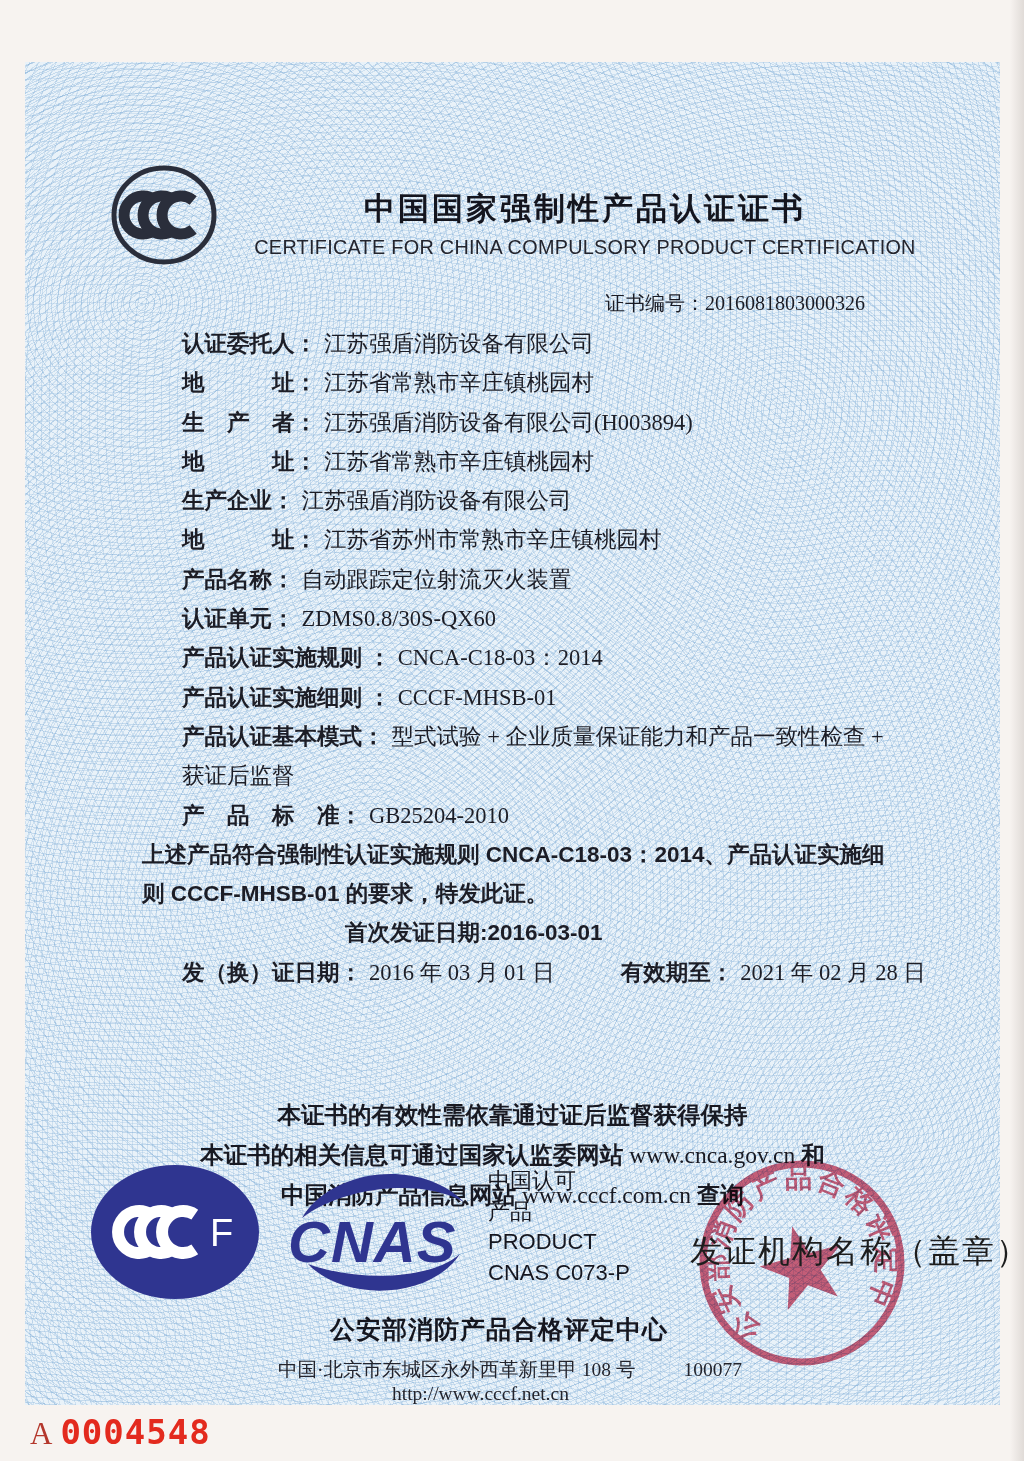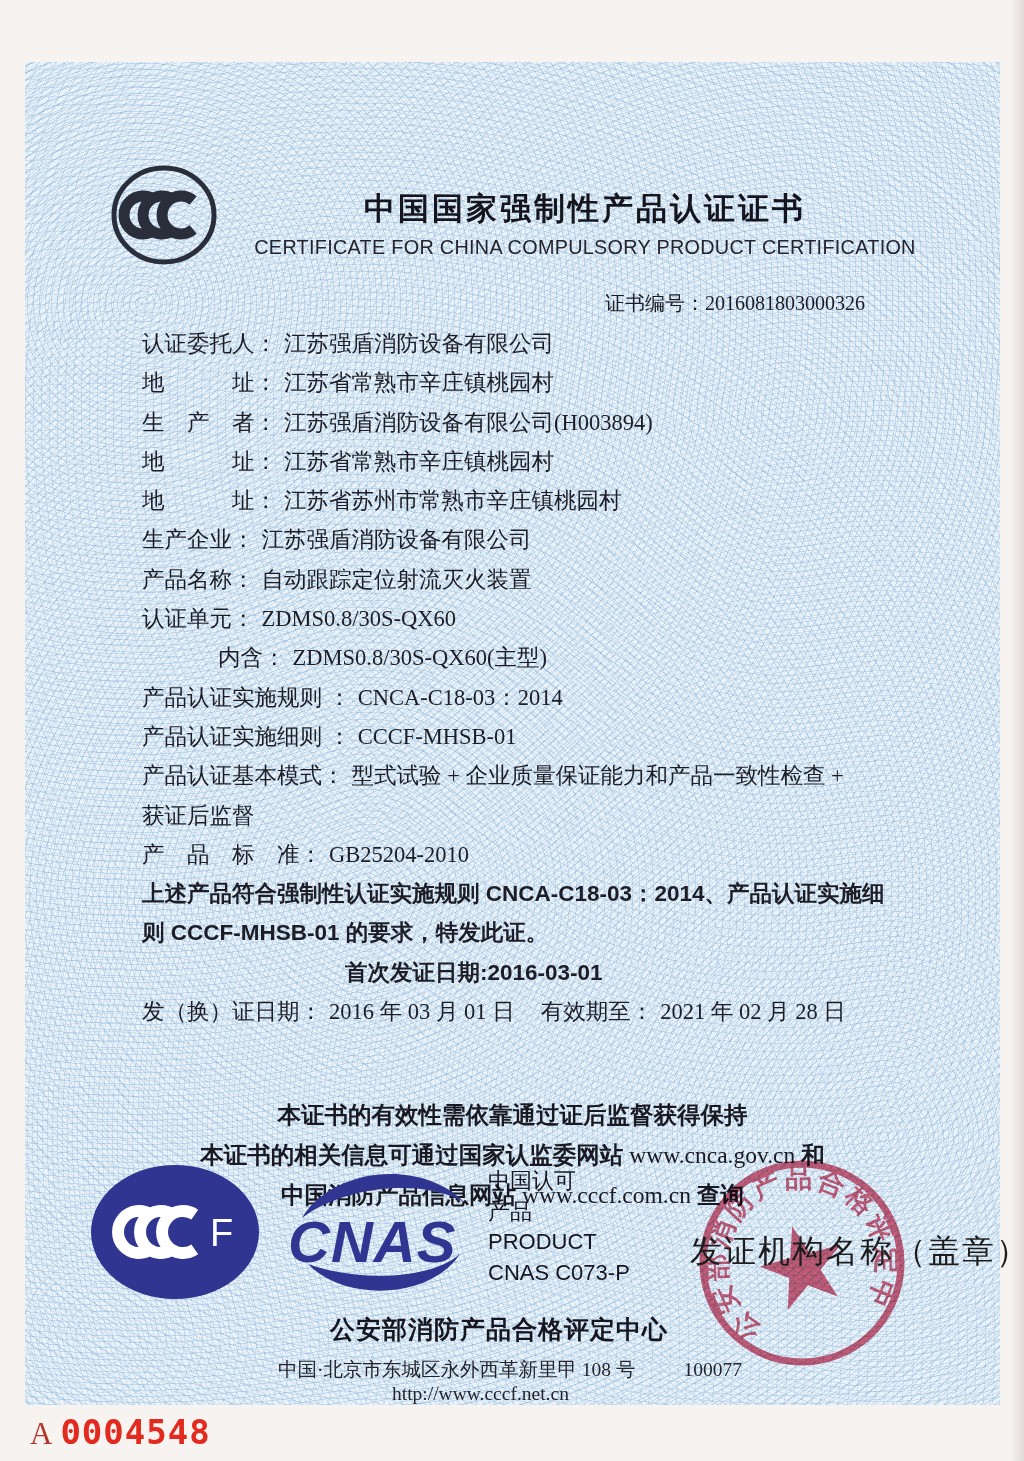--- a/index.html
+++ b/index.html
@@ -19,21 +19,21 @@
     color:#1c1d26;}
   .ccc-logo{position:absolute;left:84px;top:101px;}
   .title{position:absolute;left:290px;top:126px;width:540px;text-align:center;
     font-size:31px;font-weight:bold;letter-spacing:3px;color:#14151e;white-space:nowrap;}
   .subtitle{position:absolute;left:130px;top:174px;width:860px;text-align:center;
     font-size:20px;letter-spacing:.3px;color:#23242d;transform:scaleX(.99);white-space:nowrap;}
   .certno{position:absolute;left:580px;top:228px;font-size:20px;white-space:nowrap;
     font-family:"Liberation Serif",serif;color:#1b1c25;}
   .fields{position:absolute;left:117px;top:262px;width:840px;font-size:22.5px;white-space:nowrap;}
   .fields .row{height:39.3px;line-height:39.3px;}
-  .lbl{font-weight:normal;font-family:"Liberation Sans",sans-serif;}
+  .lbl{font-weight:bold;font-family:"Liberation Sans",sans-serif;padding-left:40px;}
   .val{font-family:"Liberation Serif",serif;margin-left:7px;}
   .row.bold-line{font-weight:bold;}
   .indent-nh{padding-left:76px;}
   .indent-fi{padding-left:203px;font-weight:bold;}
   .sp{display:inline-block;width:26px;}
   .notes{position:absolute;left:0;top:1033px;width:100%;text-align:center;
     font-size:23.5px;font-weight:bold;line-height:40px;color:#181922;white-space:nowrap;}
   .notes .url{font-family:"Liberation Serif",serif;font-weight:normal;
     text-decoration-thickness:2px;text-underline-offset:5px;margin:0 6px;}
   .cccf-logo{position:absolute;left:63px;top:1100px;}
@@ -74,25 +74,24 @@
     <div class="subtitle">CERTIFICATE FOR CHINA COMPULSORY PRODUCT CERTIFICATION</div>
     <div class="certno">
       <span>证书编号：</span><span>2016081803000326</span>
     </div>
 
     <div class="fields">
       <div class="row"><span class="lbl">认证委托人：</span><span class="val">江苏强盾消防设备有限公司</span></div>
       <div class="row"><span class="lbl">地　　　址：</span><span class="val">江苏省常熟市辛庄镇桃园村</span></div>
       <div class="row"><span class="lbl">生　产　者：</span><span class="val">江苏强盾消防设备有限公司(H003894)</span></div>
       <div class="row"><span class="lbl">地　　　址：</span><span class="val">江苏省常熟市辛庄镇桃园村</span></div>
+      <div class="row"><span class="lbl">生产企业：</span><span class="val">江苏强盾消防设备有限公司</span></div>
       <div class="row"><span class="lbl">地　　　址：</span><span class="val">江苏省苏州市常熟市辛庄镇桃园村</span></div>
-      <div class="row"><span class="lbl">生产企业：</span><span class="val">江苏强盾消防设备有限公司</span></div>
       <div class="row"><span class="lbl">产品名称：</span><span class="val">自动跟踪定位射流灭火装置</span></div>
       <div class="row"><span class="lbl">认证单元：</span><span class="val">ZDMS0.8/30S-QX60</span></div>
-      <div class="row indent-nh"><span class="lbl">内含：</span><span class="val">ZDMS0.8/30S-QX60(主型)</span></div>
       <div class="row"><span class="lbl">产品认证实施规则 ：</span><span class="val">CNCA-C18-03：2014</span></div>
       <div class="row"><span class="lbl">产品认证实施细则 ：</span><span class="val">CCCF-MHSB-01</span></div>
       <div class="row"><span class="lbl">产品认证基本模式：</span><span class="val">型式试验 + 企业质量保证能力和产品一致性检查 +</span></div>
       <div class="row"><span class="lbl"></span><span class="val" style="margin-left:0">获证后监督</span></div>
       <div class="row"><span class="lbl">产　品　标　准：</span><span class="val">GB25204-2010</span></div>
       <div class="row bold-line">上述产品符合强制性认证实施规则 CNCA-C18-03：2014、产品认证实施细</div>
       <div class="row bold-line">则 CCCF-MHSB-01 的要求，特发此证。</div>
       <div class="row indent-fi">首次发证日期:2016-03-01</div>
       <div class="row">
         <span class="lbl">发（换）证日期：</span><span class="val">2016 年 03 月 01 日</span><span class="sp"></span><span class="lbl">有效期至：</span><span class="val">2021 年 02 月 28 日</span>

